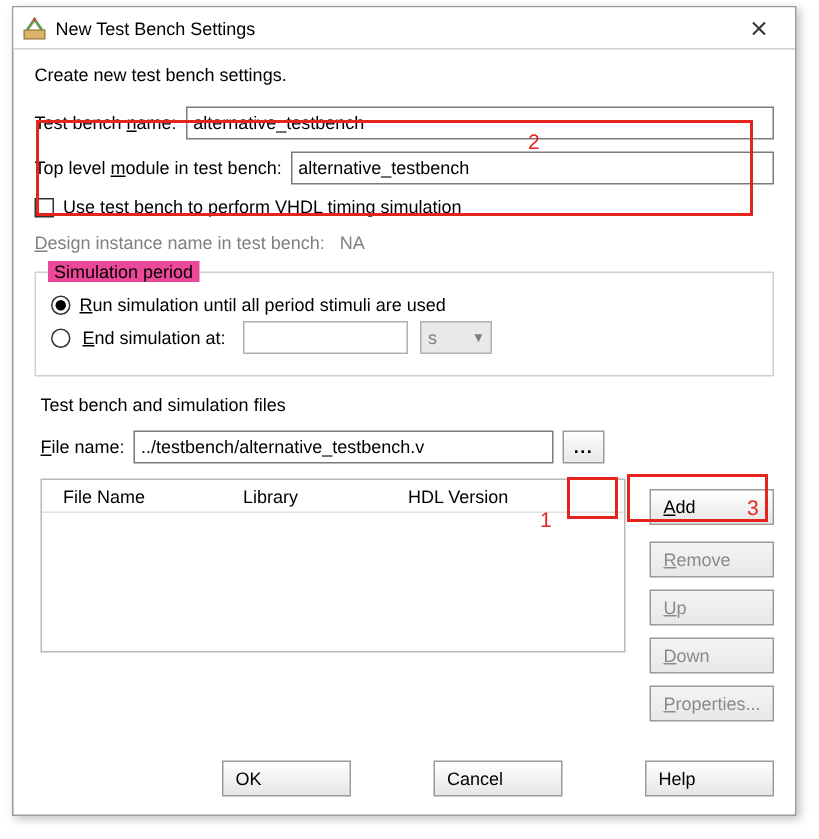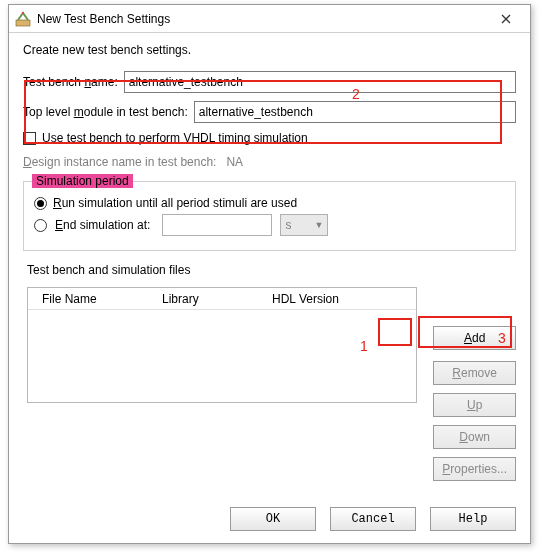--- a/index.html
+++ b/index.html
@@ -101,22 +101,22 @@
     width:28px; height:22px;
     border:1px solid #9a9a9a;
     background: linear-gradient(#fdfdfd,#e8e8e8);
     display:flex; align-items:center; justify-content:center;
     font-weight:bold; letter-spacing:1px;
   }
   .btn {
     height:24px; min-width:80px;
     border:1px solid #9a9a9a;
     background: linear-gradient(#ffffff,#e6e6e6);
-    display:flex; align-items:center; justify-content:center;
-    font: inherit; padding:0 8px;
+    display:flex; align-items:center; justify-content:flex-start;
+    font: inherit; padding:0 8px;margin-left:41px;
   }
   .btn.disabled { color:#8a8a8a; background: linear-gradient(#f4f4f4,#e8e8e8); }
   .side-btns {
     position:absolute; right:14px; top:348px;
     display:flex; flex-direction:column; gap:8px;
   }
   .filetable {
     margin-left:4px;
     width: 390px; height:116px;
     border:1px solid #b8b8b8;
@@ -127,21 +127,21 @@
     border-bottom:1px solid #e0e0e0;
   }
   .filetable .th {
     padding-left:14px; font-size:12px; color:#000;
   }
   .th1{width:120px;} .th2{width:110px;} .th3{flex:1;}
   .footer {
     position:absolute; bottom:12px; right:14px;
     display:flex; gap:14px;
   }
-  .footer .btn { min-width:86px; height:24px;font-family:Liberation Mono, monospace; }
+  .footer .btn { min-width:86px; height:24px; }
 
   
   .anno { position:absolute; border:2px solid #e5241d; pointer-events:none; }
   .anno-num { position:absolute; color:#e5241d; font-size:14px; font-family: Arial; pointer-events:none;}
   #anno-box-2 { left:24px; top:80px; width:478px; height:64px; }
   #anno-num-2 { left:352px; top:86px; }
   #anno-box-1 { left:378px; top:318px; width:34px; height:28px; }
   #anno-num-1 { left:360px; top:338px; }
   #anno-box-3 { left:418px; top:316px; width:94px; height:32px; }
   #anno-num-3 { left:498px; top:330px; }
@@ -219,20 +219,29 @@
         <input type="text" class="endsim-input" value="" style="">
         <span class="unit-select">
           <span>s</span>
           <span class="chev">▼</span>
         </span>
       </div>
     </div>
 
     <div class="filesection-title">Test bench and simulation files</div>
 
+    <div class="filerow">
+      <span class="lbl">
+        <span class="underline">F</span><span>ile name:</span>
+      </span>
+      <input type="text" class="field" style="max-width: 280px;" value="../testbench/alternative_testbench.v">
+      <span class="browse-btn">
+        <span>...</span>
+      </span>
+    </div>
 
     <div class="filetable">
       <div class="thead">
         <div class="th th1">File Name</div>
         <div class="th th2">Library</div>
         <div class="th th3">HDL Version</div>
       </div>
     </div>
   </div>
 

